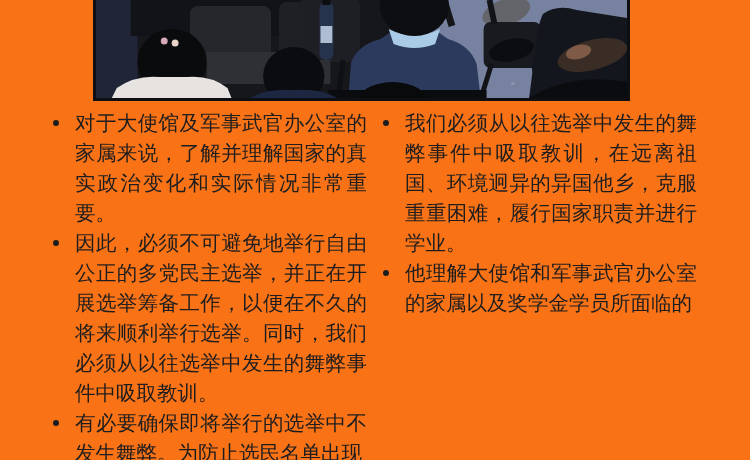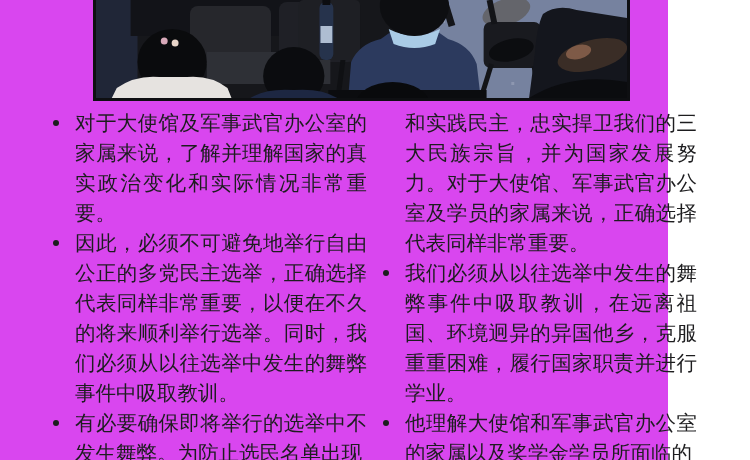--- a/index.html
+++ b/index.html
@@ -4,22 +4,22 @@
 <style>
   html, body {
     margin: 0; padding: 0;
     width: 750px; height: 460px;
     background: #ffffff;
     overflow: hidden;
     font-family: "Liberation Serif", "DejaVu Serif", serif;
   }
   .page {
     position: relative;
-    width: 668px; height: 460px;
-    background: #d946ef;
+    width: 750px; height: 460px;
+    background: #f97316;
   }
   
   .photo {
     position: absolute;
     left: 93px; top: 0;
     width: 537px; height: 101px;
     margin: 0;
     box-sizing: border-box;
     border-left: 3px solid #0e0f12;
     border-right: 3px solid #0e0f12;
@@ -119,33 +119,29 @@
     </svg>
   </figure>
 
   <div class="col col-left">
     <div class="item">
       <span class="bullet-dot">•</span>
       <p>对于大使馆及军事武官办公室的家属来说，了解并理解国家的真实政治变化和实际情况非常重要。</p>
     </div>
     <div class="item">
       <span class="bullet-dot">•</span>
-      <p>因此，必须不可避免地举行自由公正的多党民主选举，正确选择代表同样非常重要，以便在不久的将来顺利举行选举。同时，我们必须从以往选举中发生的舞弊事件中吸取教训。</p>
+      <p>因此，必须不可避免地举行自由公正的多党民主选举，并正在开展选举筹备工作，以便在不久的将来顺利举行选举。同时，我们必须从以往选举中发生的舞弊事件中吸取教训。</p>
     </div>
     <div class="item">
       <span class="bullet-dot">•</span>
       <p>有必要确保即将举行的选举中不发生舞弊。为防止选民名单出现</p>
     </div>
   </div>
 
   <div class="col col-right">
-    <div class="item">
-
-      <p>和实践民主，忠实捍卫我们的三大民族宗旨，并为国家发展努力。对于大使馆、军事武官办公室及学员的家属来说，正确选择代表同样非常重要。</p>
-    </div>
     <div class="item">
       <span class="bullet-dot">•</span>
       <p>我们必须从以往选举中发生的舞弊事件中吸取教训，在远离祖国、环境迥异的异国他乡，克服重重困难，履行国家职责并进行学业。</p>
     </div>
     <div class="item">
       <span class="bullet-dot">•</span>
       <p>他理解大使馆和军事武官办公室的家属以及奖学金学员所面临的</p>
     </div>
   </div>
 

